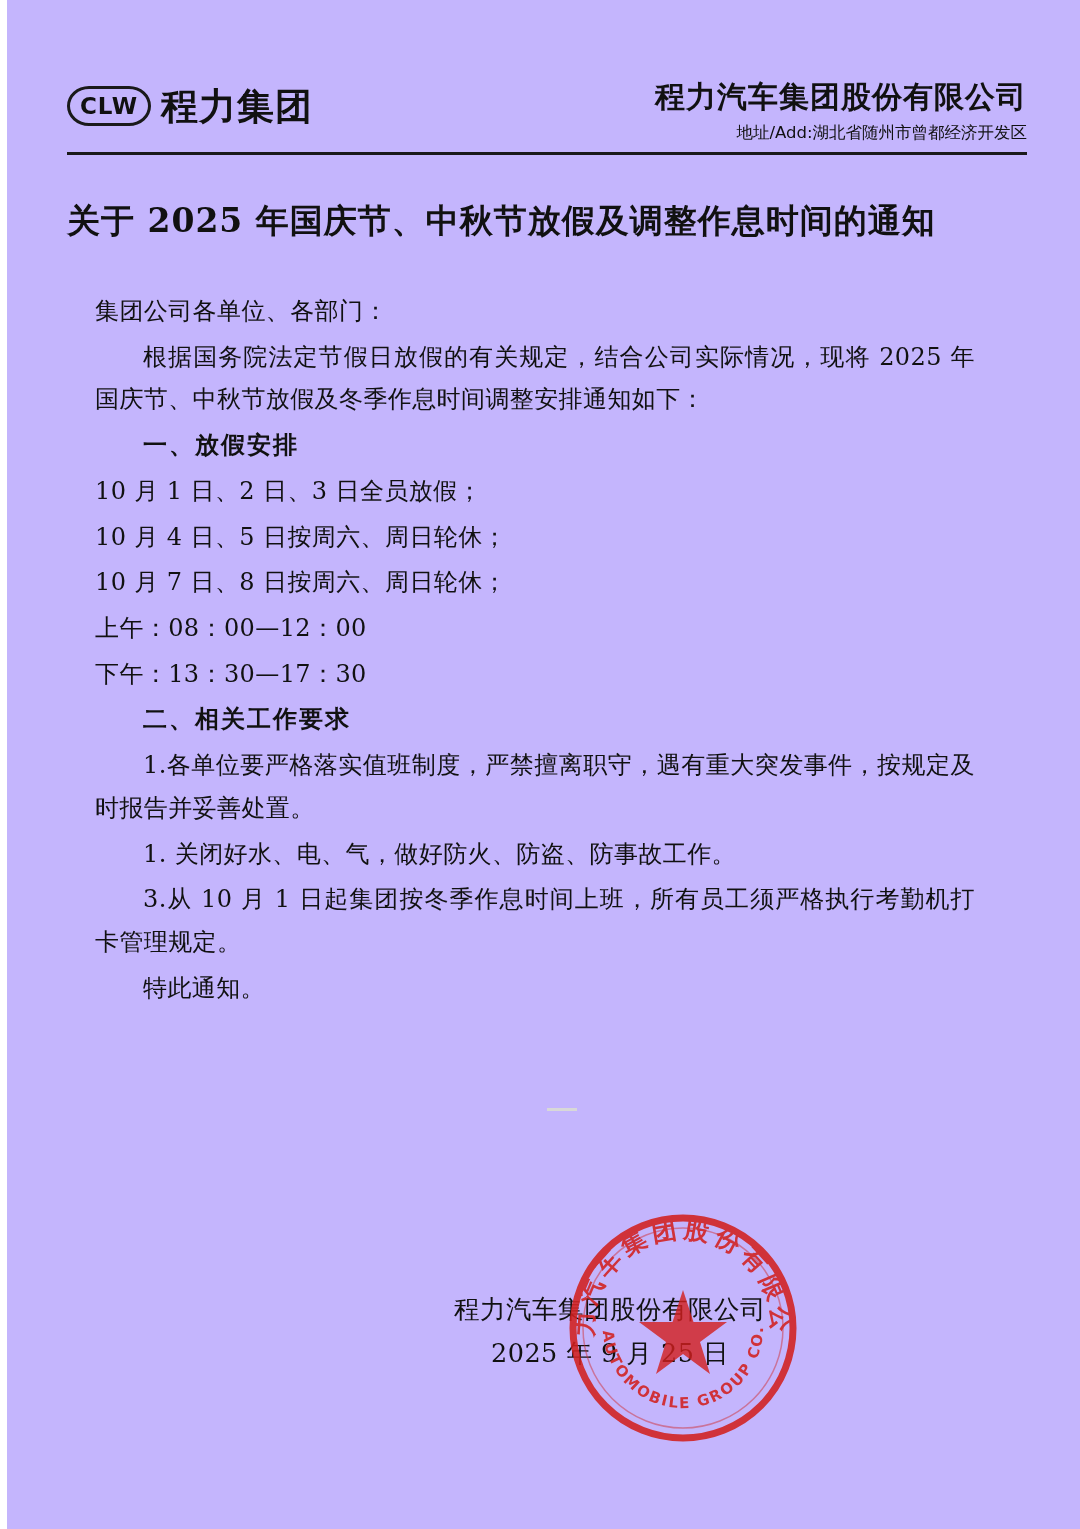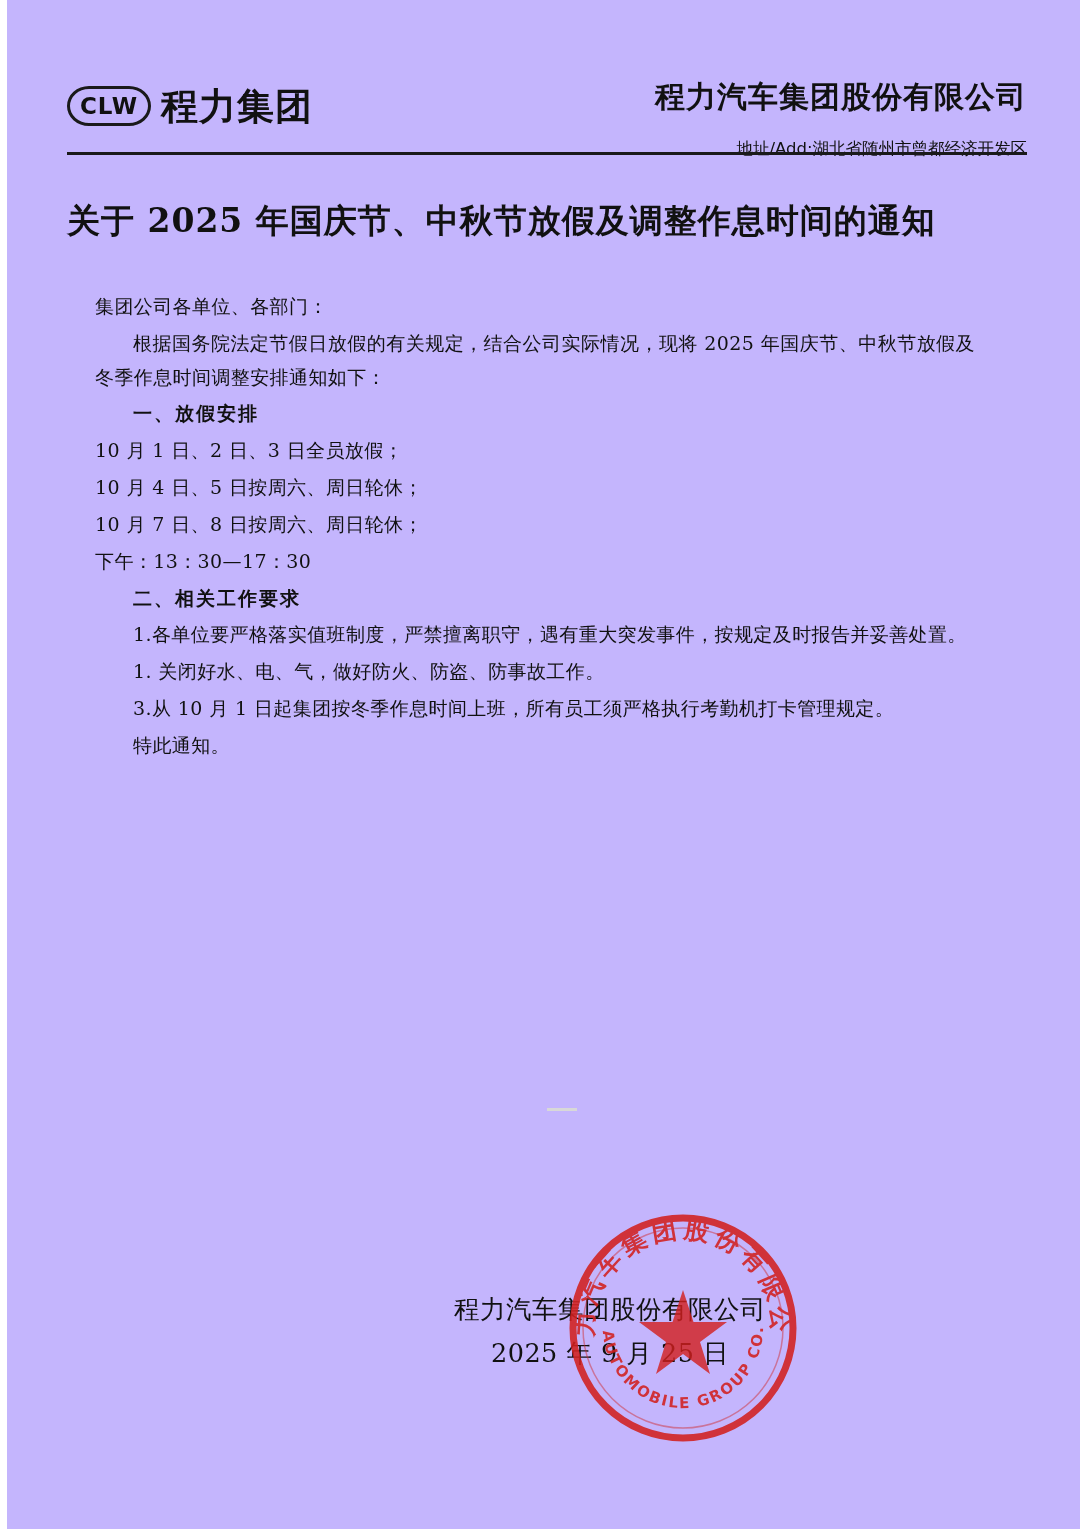--- a/index.html
+++ b/index.html
@@ -73,21 +73,21 @@
   .company-name {
     font-family: "DejaVu Sans", "Liberation Sans", sans-serif;
     font-size: 30px;
     font-weight: bold;
     letter-spacing: 1px;
     color: #111;
     line-height: 1.25;
     white-space: nowrap;
   }
   .company-address {
-    margin-top: 22px;
+    margin-top: 6px;
     font-family: "DejaVu Sans", "Liberation Sans", sans-serif;
     font-size: 16.5px;
     color: #111;
     white-space: nowrap;
   }
 
   .header-rule {
     position: absolute;
     left: 60px;
     top: 152px;
@@ -111,21 +111,21 @@
   }
 
   
   .body-wrap {
     position: absolute;
     left: 88px;
     top: 290px;
     width: 880px;
   }
   .p {
-    font-size: 19px;
+    font-size: 24px;
     line-height: 1.78;
     color: #111;
     margin: 0 0 3px 0;
     text-align: justify;
     letter-spacing: 0.4px;
   }
   .p.indent {
     text-indent: 2em;
   }
   .p.heading {
@@ -188,20 +188,21 @@
 
   <div class="doc-title">关于 2025 年国庆节、中秋节放假及调整作息时间的通知</div>
 
   <div class="body-wrap">
     <p class="p">集团公司各单位、各部门：</p>
     <p class="p indent">根据国务院法定节假日放假的有关规定，结合公司实际情况，现将 2025 年国庆节、中秋节放假及冬季作息时间调整安排通知如下：</p>
     <p class="p heading">一、放假安排</p>
     <p class="p">10 月 1 日、2 日、3 日全员放假；</p>
     <p class="p">10 月 4 日、5 日按周六、周日轮休；</p>
     <p class="p">10 月 7 日、8 日按周六、周日轮休；</p>
+    <p class="p">上午：08：00—12：00</p>
     <p class="p">下午：13：30—17：30</p>
     <p class="p heading">二、相关工作要求</p>
     <p class="p indent">1.各单位要严格落实值班制度，严禁擅离职守，遇有重大突发事件，按规定及时报告并妥善处置。</p>
     <p class="p indent">1. 关闭好水、电、气，做好防火、防盗、防事故工作。</p>
     <p class="p indent">3.从 10 月 1 日起集团按冬季作息时间上班，所有员工须严格执行考勤机打卡管理规定。</p>
     <p class="p indent">特此通知。</p>
   </div>
 
   <div class="faint-mark"></div>
 

